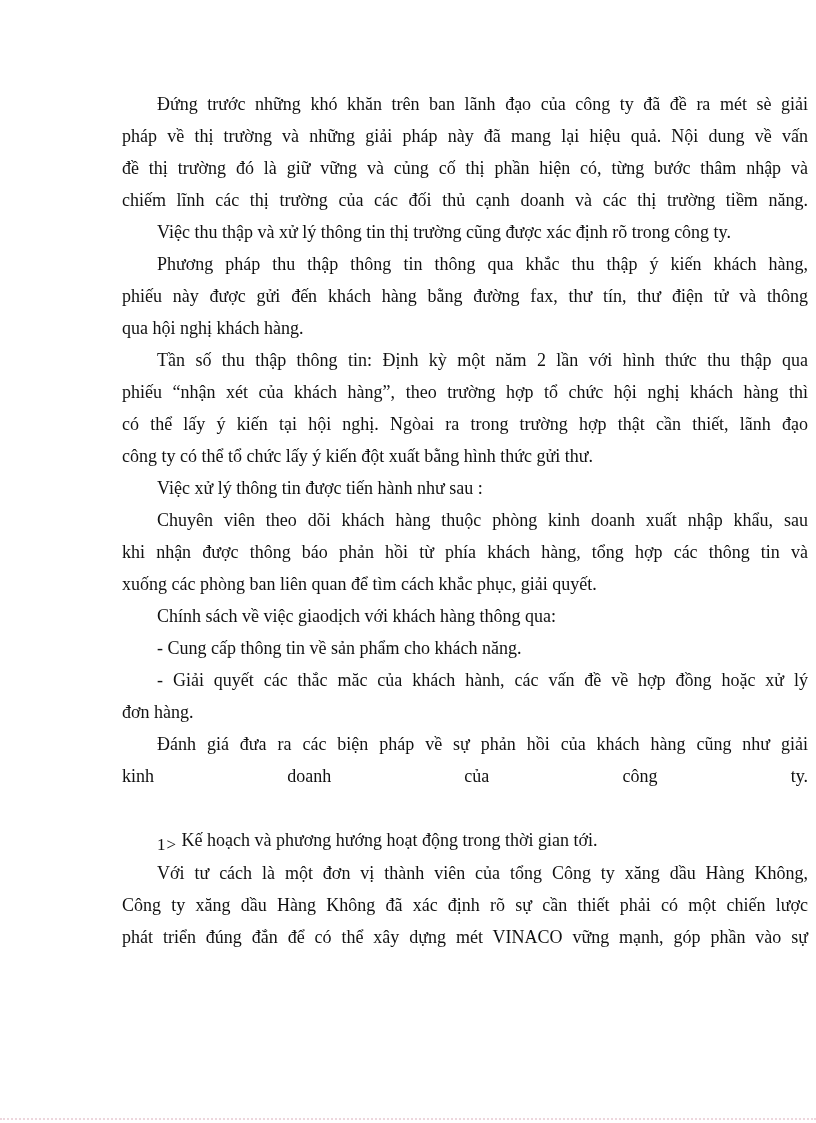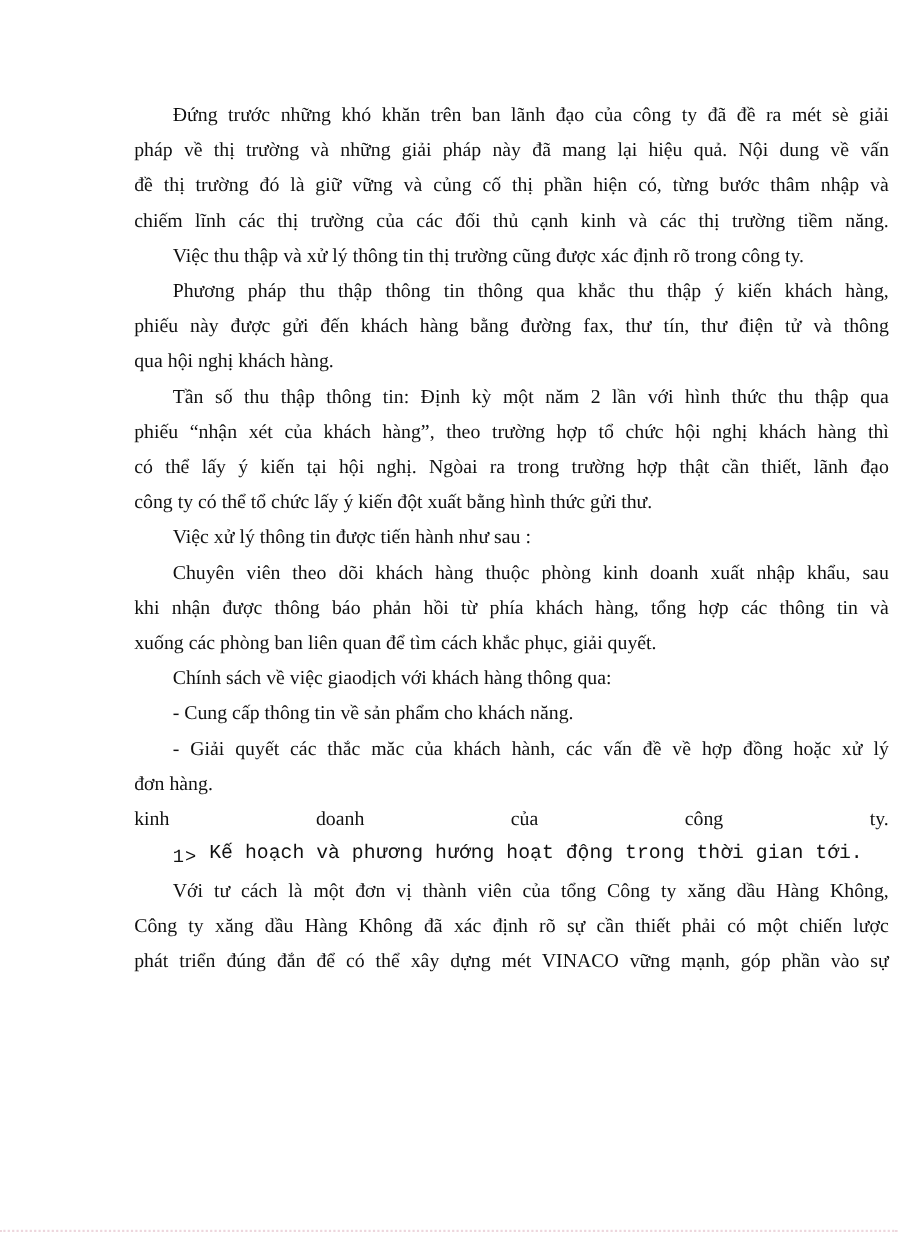--- a/index.html
+++ b/index.html
@@ -50,21 +50,21 @@
 </style>
 </head>
 <body>
 
 <div class="doc">
 
   <div class="para">
     <div class="line j i">Đứng trước những khó khăn trên ban lãnh đạo của công ty đã đề ra mét sè giải</div>
     <div class="line j">pháp về thị trường và những giải pháp này đã mang lại hiệu quả. Nội dung về vấn</div>
     <div class="line j">đề thị trường đó là giữ vững và củng cố thị phần hiện có, từng bước thâm nhập và</div>
-    <div class="line j">chiếm lĩnh các thị trường của các đối thủ cạnh kinh và các thị trường tiềm năng.</div>
+    <div class="line j">chiếm lĩnh các thị trường của các đối thủ cạnh doanh và các thị trường tiềm năng.</div>
   </div>
 
   <div class="para">
     <div class="line l i">Việc thu thập và xử lý thông tin thị trường cũng được xác định rõ trong công ty.</div>
   </div>
 
   <div class="para">
     <div class="line j i">Phương pháp thu thập thông tin thông qua khắc thu thập ý kiến khách hàng,</div>
     <div class="line j">phiếu này được gửi đến khách hàng bằng đường fax, thư tín, thư điện tử và thông</div>
     <div class="line l">qua hội nghị khách hàng.</div>
@@ -94,24 +94,25 @@
   <div class="para">
     <div class="line l i">- Cung cấp thông tin về sản phẩm cho khách năng.</div>
   </div>
 
   <div class="para">
     <div class="line j i">- Giải quyết các thắc măc của khách hành, các vấn đề về hợp đồng hoặc xử lý</div>
     <div class="line l">đơn hàng.</div>
   </div>
 
   <div class="para">
+    <div class="line j i">Đánh giá đưa ra các biện pháp về sự phản hồi của khách hàng cũng như giải</div>
     <div class="line j">kinh doanh của công ty.</div>
   </div>
 
-  <div class="para" style="font-family:Liberation Mono, monospace;">
+  <div class="para" style="margin-top:32px;">
     <div class="line l i">
       <span class="marker">1&gt;</span>
       <span>Kế hoạch và phương hướng hoạt động trong thời gian tới.</span>
     </div>
   </div>
 
   <div class="para">
     <div class="line j i">Với tư cách là một đơn vị thành viên của tổng Công ty xăng dầu Hàng Không,</div>
     <div class="line j">Công ty xăng dầu Hàng Không đã xác định rõ sự cần thiết phải có một chiến lược</div>
     <div class="line j">phát triển đúng đắn để có thể xây dựng mét VINACO vững mạnh, góp phần vào sự</div>

